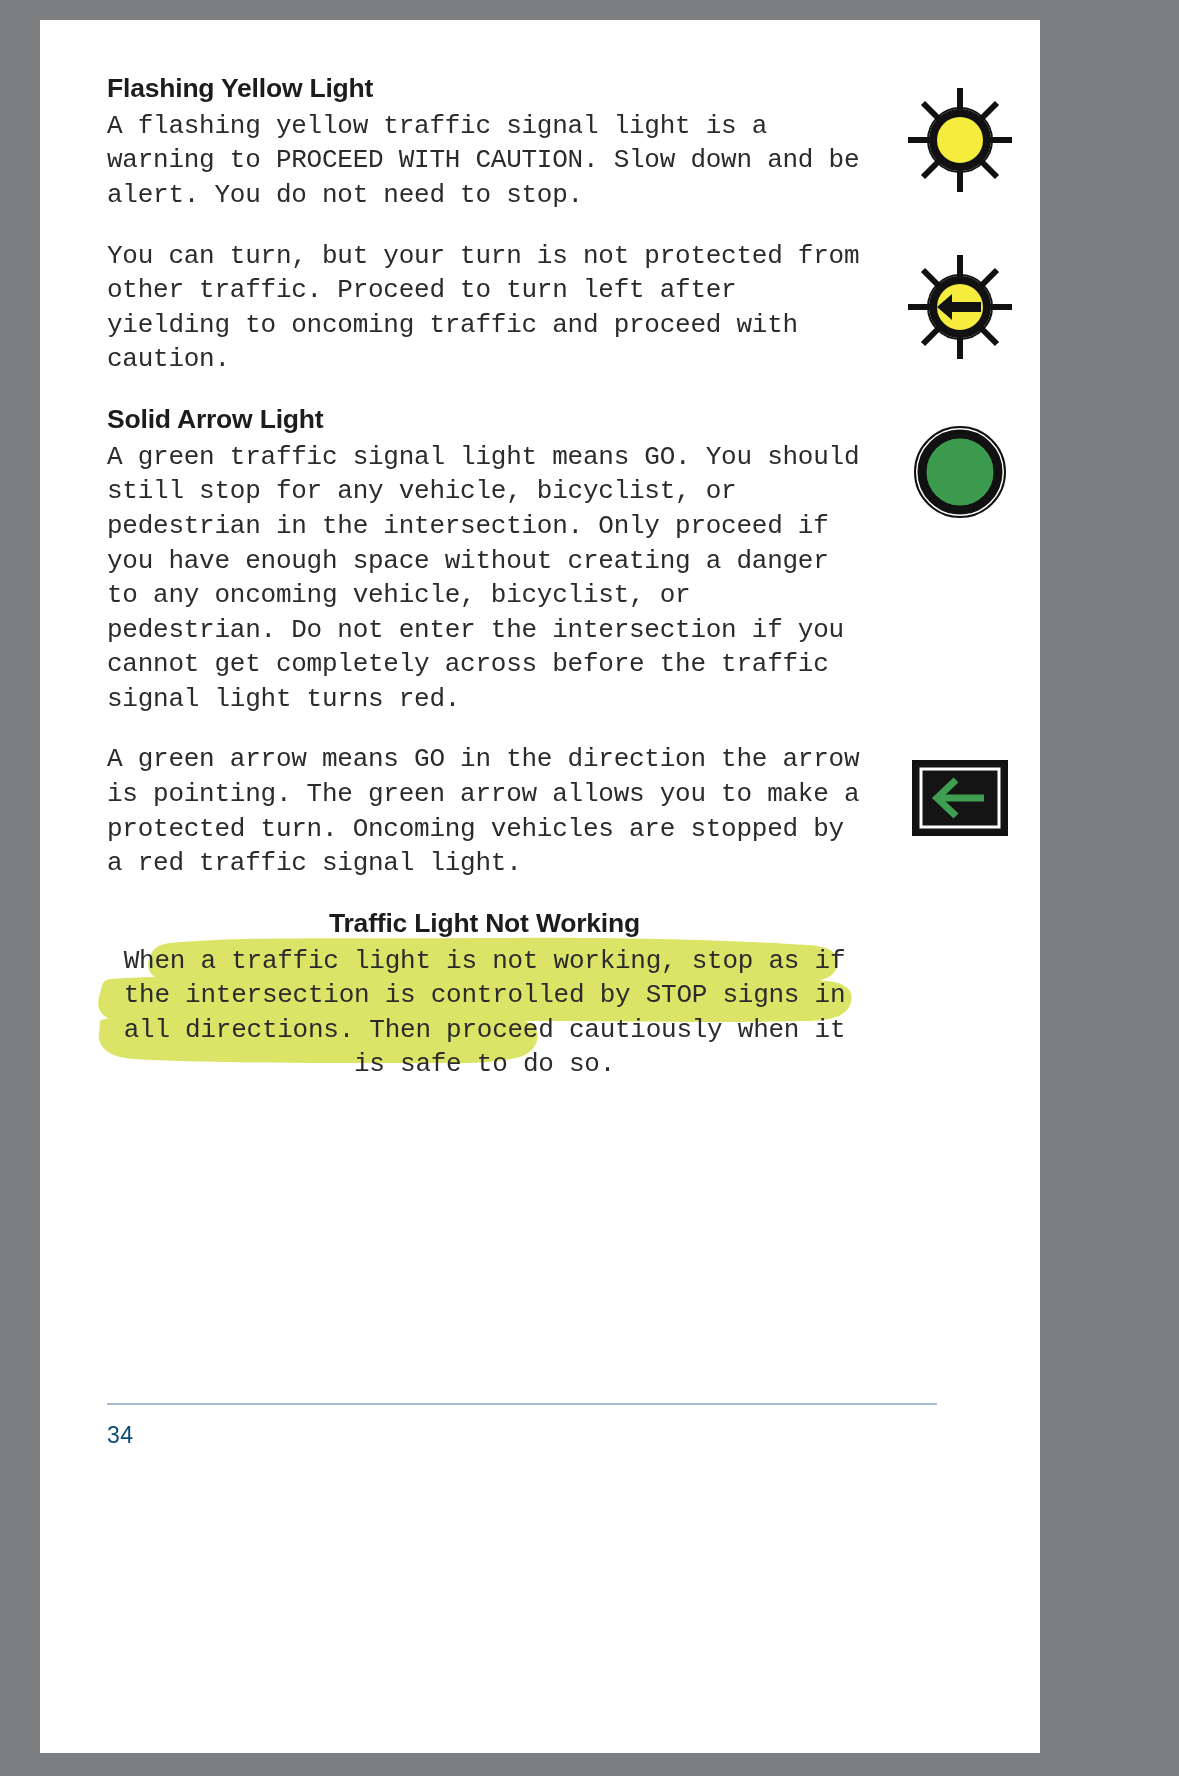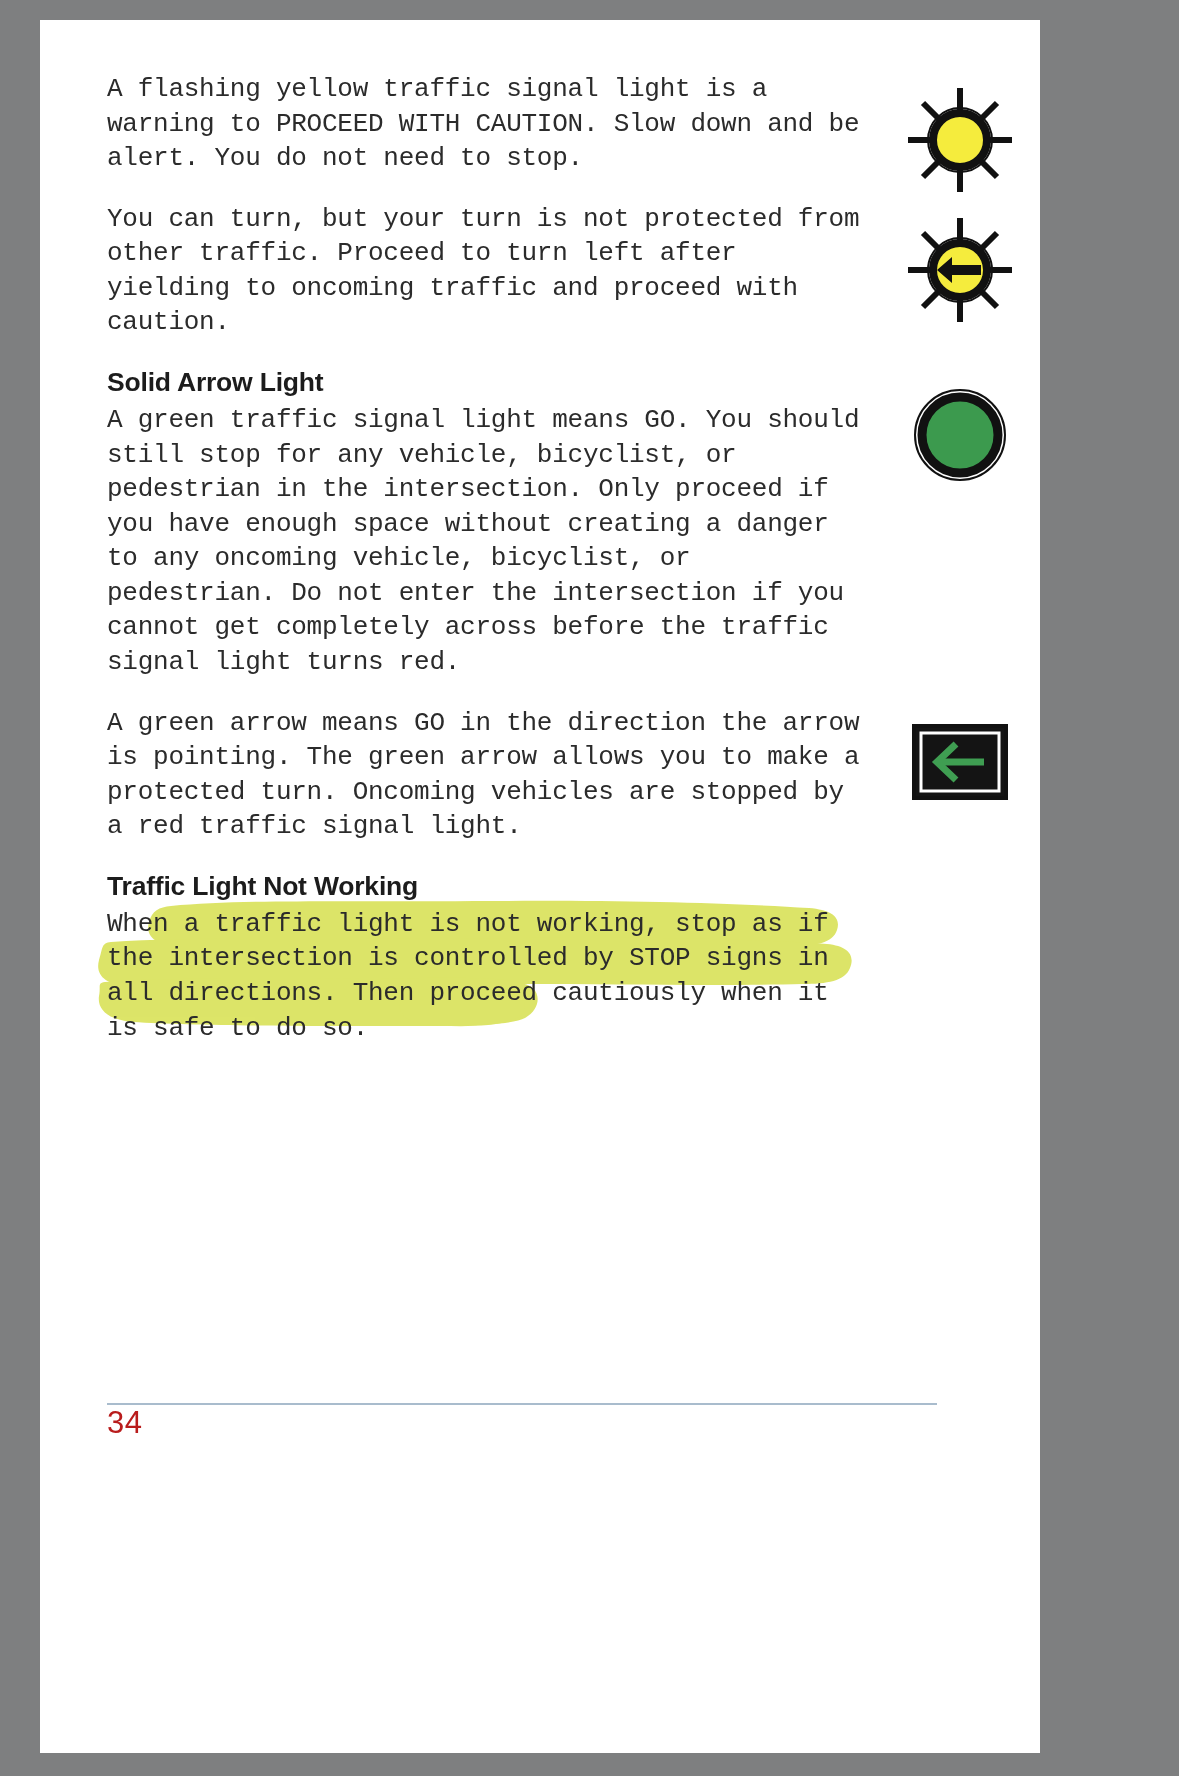--- a/index.html
+++ b/index.html
@@ -70,20 +70,21 @@
   }
 
   .icon-flash-yellow  { top: 14px; }
   .icon-flash-arrow   { top: 14px; }
   .icon-green-circle  { top: 22px; }
   .icon-green-arrow   { top: 18px; }
 
   
   .hl-wrap {
     position: relative;
+    text-align: center;
   }
   .hl-layer {
     position: absolute;
     left: -14px;
     top: 28px;
     width: 760px;
     height: 140px;
     pointer-events: none;
     z-index: 0;
   }
@@ -98,34 +99,36 @@
     left: 67px;
     top: 1383px;
     width: 830px;
   }
   .footer-rule {
     width: 100%;
     height: 2px;
     background: #a9bccd;
   }
   .page-num {
-    font-size: 31px;
-    color: #b91c1c;
+    margin-top: 17px;
+    font-size: 23px;
+    color: #0c4a6e;
     letter-spacing: 0.5px;
   }
 </style>
 </head>
 <body>
 
 <div class="page">
 
   <div class="content">
 
     <div class="section">
       <div class="sec-text">
+        <h2 class="heading">Flashing Yellow Light</h2>
         <p class="body-text">A flashing yellow traffic signal light is a warning to PROCEED WITH CAUTION. Slow down and be alert. You do not need to stop.</p>
       </div>
       <div class="icon-slot icon-flash-yellow">
         <svg width="108" height="108" viewBox="0 0 108 108">
           <g stroke="#111111" stroke-width="6" stroke-linecap="butt">
             <line x1="54" y1="2" x2="54" y2="30"></line>
             <line x1="54" y1="78" x2="54" y2="106"></line>
             <line x1="2" y1="54" x2="30" y2="54"></line>
             <line x1="78" y1="54" x2="106" y2="54"></line>
             <line x1="17" y1="17" x2="37" y2="37"></line>

